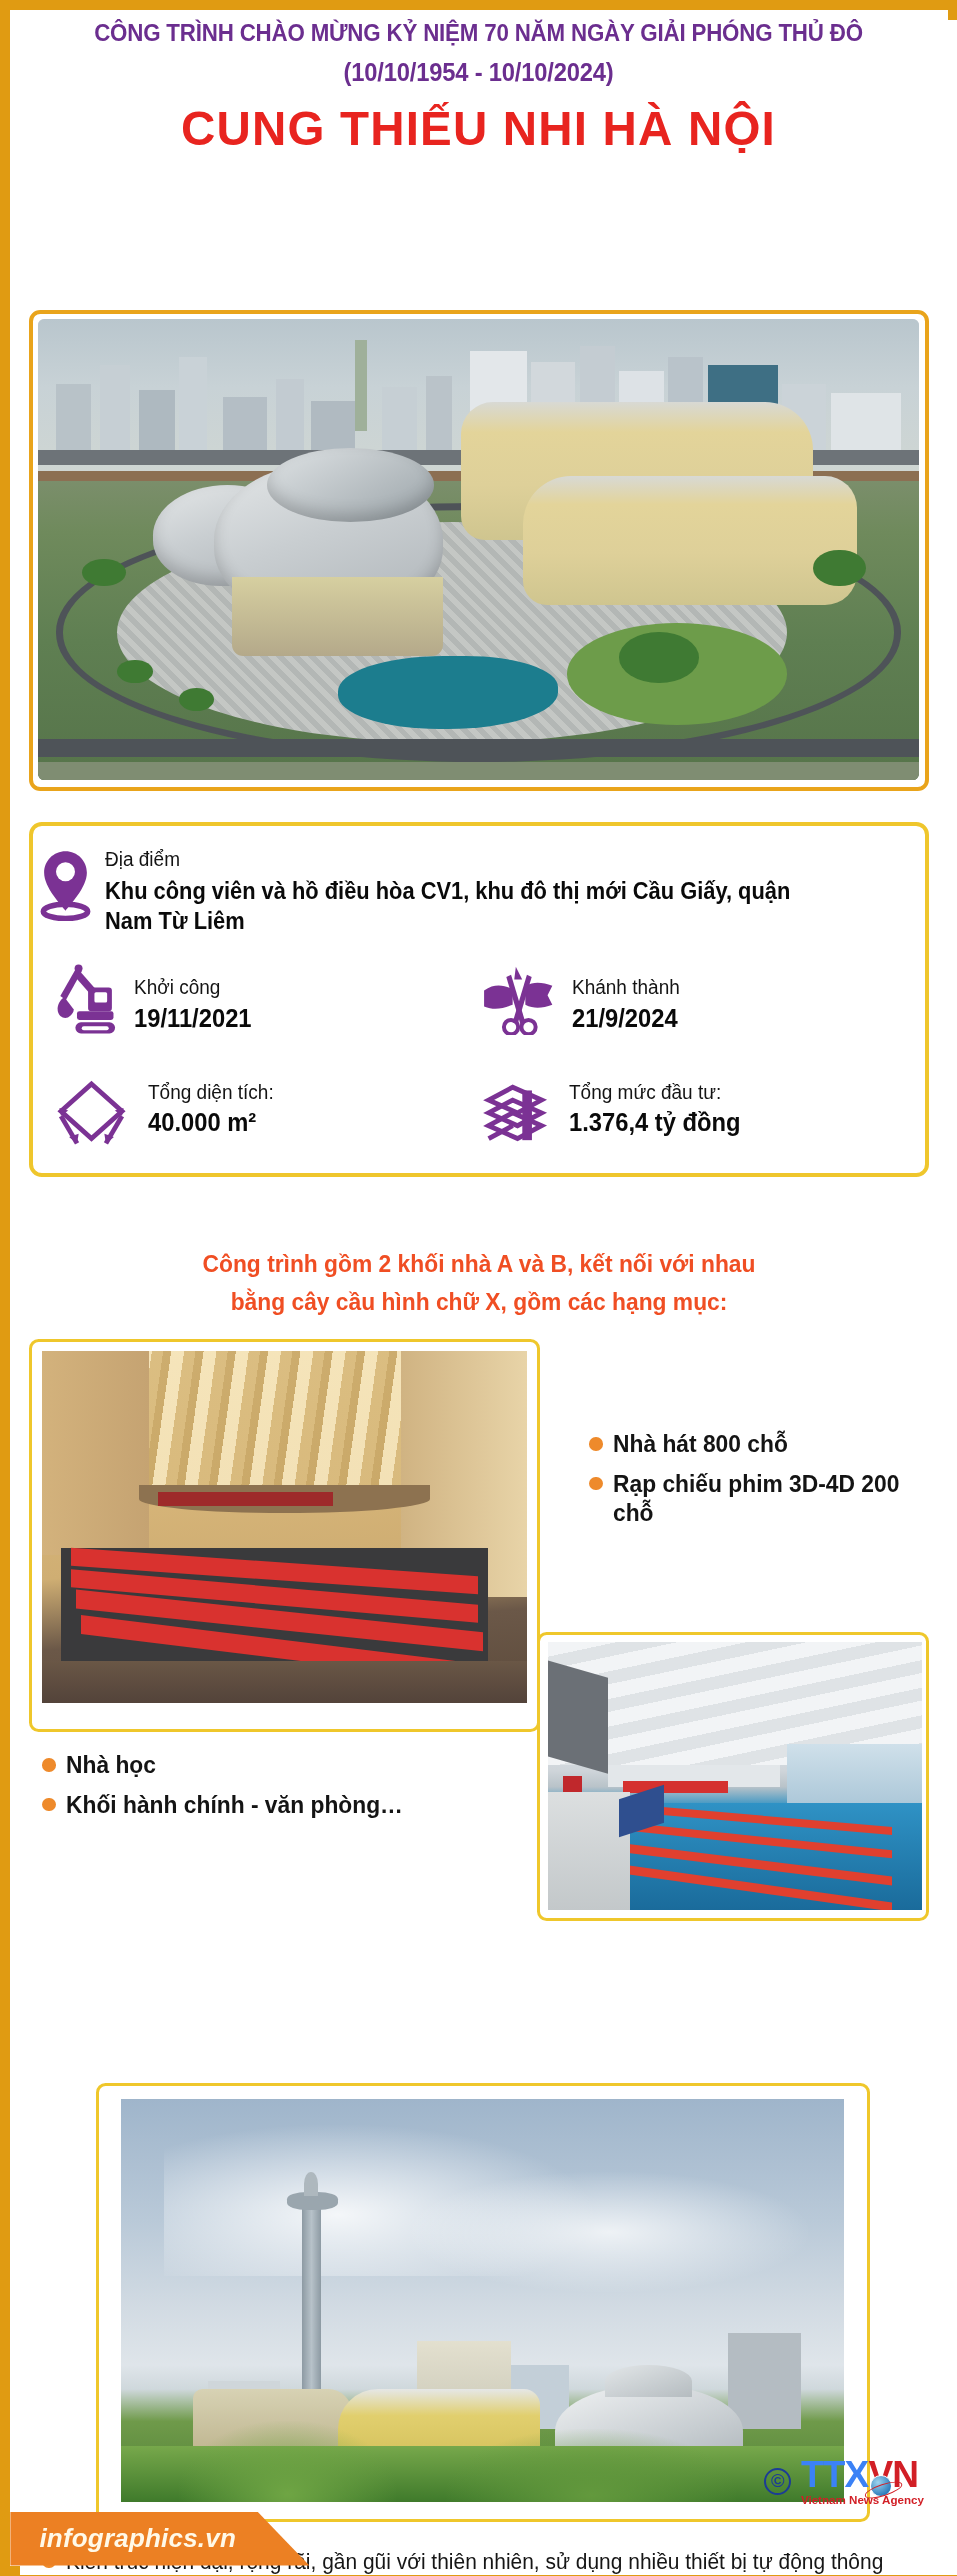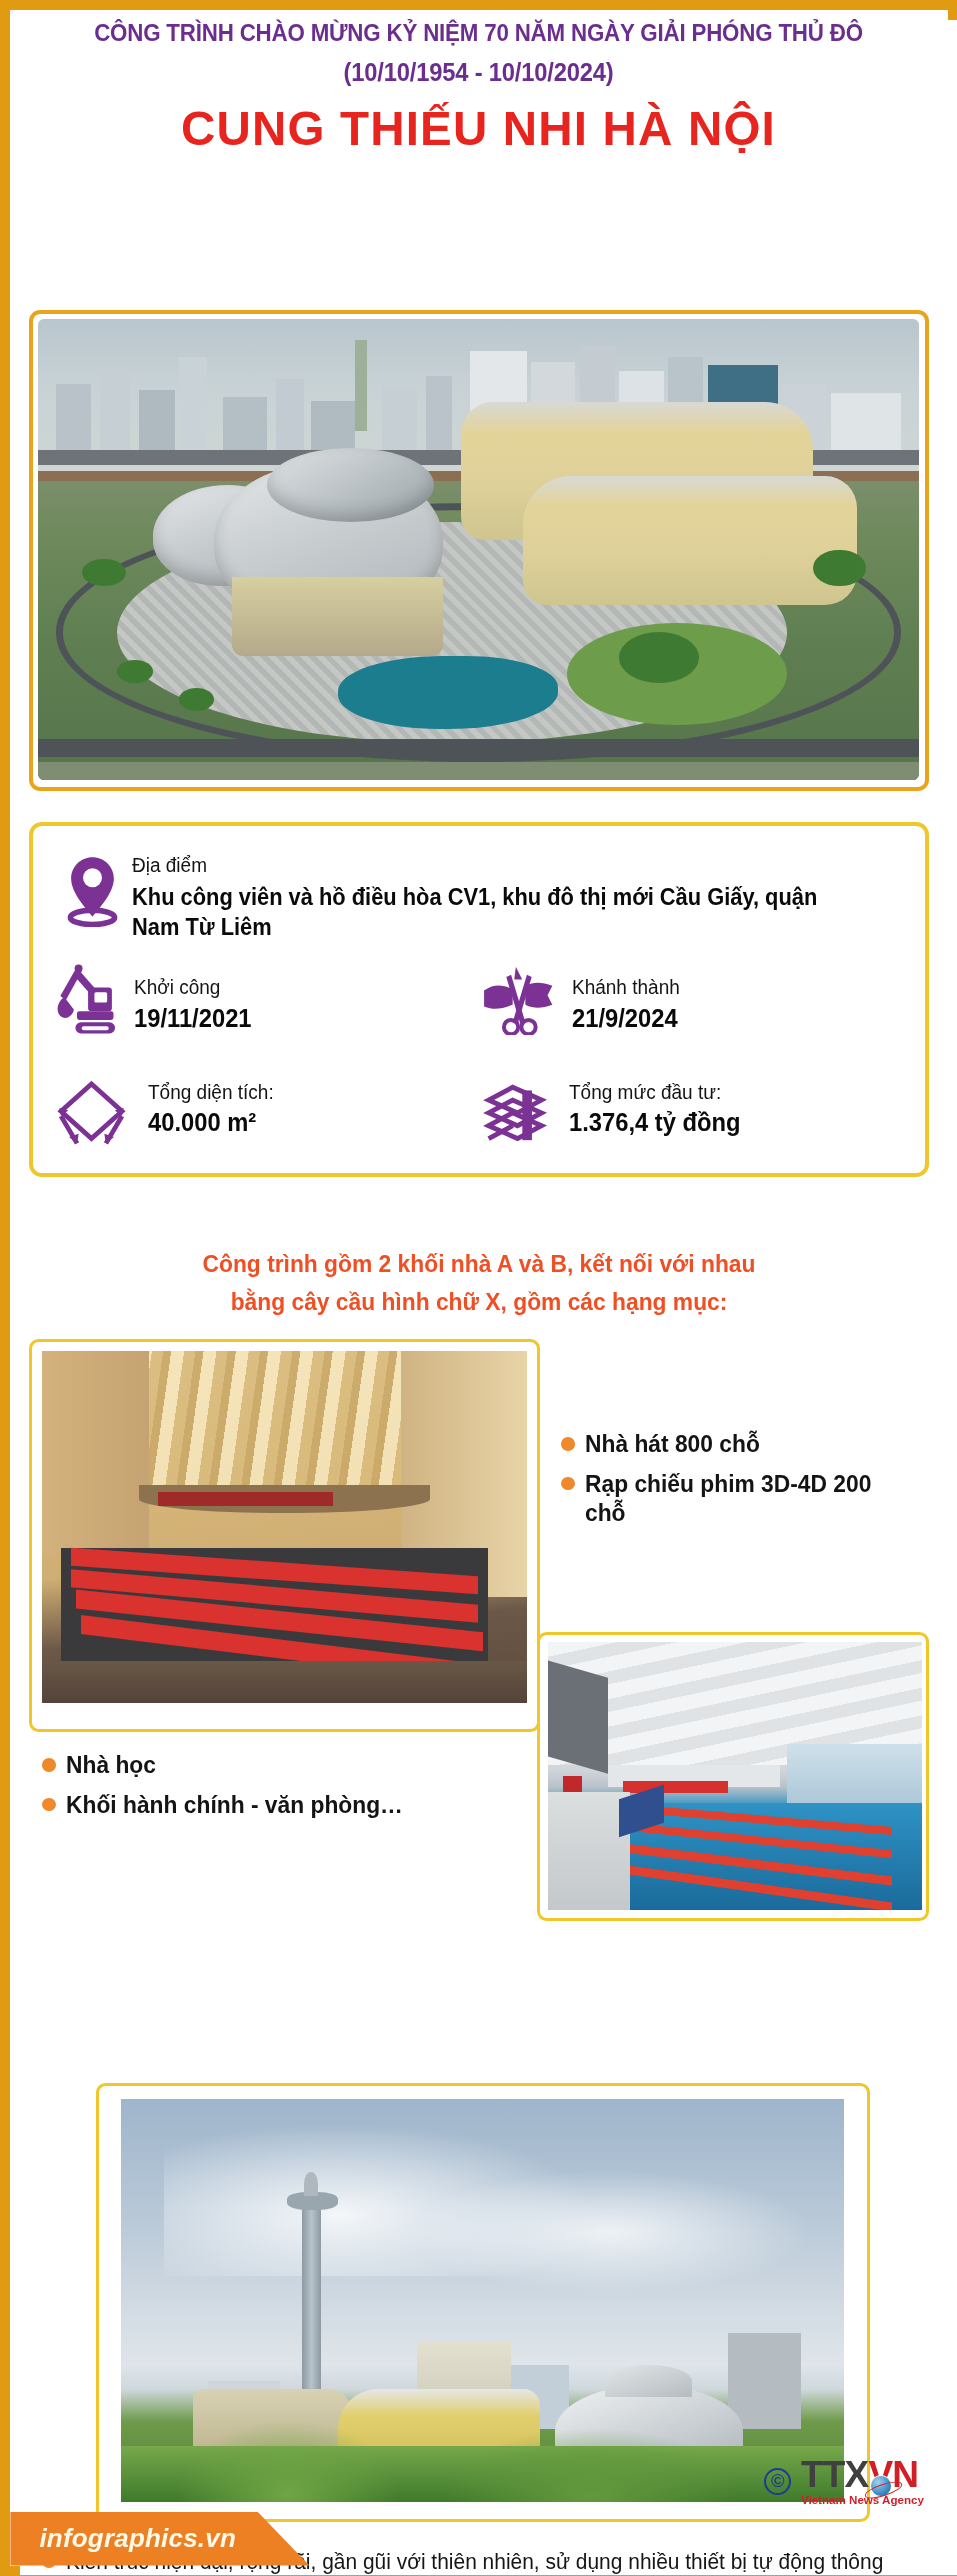--- a/index.html
+++ b/index.html
@@ -162,21 +162,21 @@
   .blist { position: absolute; }
   .bitem { display: flex; align-items: flex-start; margin-bottom: 10.4px; }
   .bdot {
     flex: 0 0 auto; width: 13.6px; height: 13.6px; border-radius: 50%;
     background: #EE8A2B; margin-top: 8px; margin-right: 10.4px;
   }
   .btext {
     font-size: 24px; font-weight: bold; color: #141414; line-height: 1.22;
     transform: scaleX(0.95); transform-origin: left center;
   }
-  #bullets-right { left: 561px; top: 1429px; width: 351px; }
+  #bullets-right { left: 589px; top: 1429px; width: 351px; }
   #bullets-left  { left: 42px;  top: 1750px; width: 479px; }
 
   
   #bottom-card { left: 96px; top: 2083px; width: 774px; height: 439px; border:3.2px solid #EFC72B; border-radius:9.6px; }
   #bottom-photo { left: 121px; top: 2099px; width: 723px; height: 403px; }
 
   
   #bottom-note { position: absolute; left: 42px; top: 2546px; width: 870px; display:flex; }
   #bottom-note .bdot { margin-top: 8.8px; }
   #bottom-note .btext { font-weight: 400; font-size: 21.6px; line-height: 1.52; color:#161616;
@@ -194,21 +194,21 @@
     font-weight: bold; font-size: 26px; letter-spacing: 0.2px; text-align: center;
   }
   #ttxvn { position: absolute; right: 34px; bottom: 70px; display:flex; align-items:center; }
   .copyc {
     width: 27px; height: 27px; border: 2.4px solid #1B3C96; border-radius: 50%;
     color: #1B3C96; font-size: 18.4px; font-weight: bold; line-height: 22.4px;
     text-align: center; margin-right: 9.6px;
   }
   .ttx-wrap { position: relative; }
   .ttx-main { font-size: 37px; font-weight: 900; letter-spacing: -0.8px; line-height: 0.95; }
-  .ttx-b { color: #404040; }
+  .ttx-b { color: #3b82f6; }
   .ttx-r { color: #D21F26; }
   .ttx-sub { color: #D21F26; font-size: 11.6px; font-weight: bold; text-align: right; margin-top: 0.8px;}
   .globe {
     position:absolute; left: 69px; top: 17.6px; width: 22.4px; height: 22.4px;
     border-radius:50%; background: radial-gradient(circle at 35% 32%, #9fd4ef, #2f7fbe 70%);
     border: 1.6px solid #ffffff;
   }
   .globe:after{
     content:""; position:absolute; left:-7.2px; top:8px; width:37px; height:9.6px;
     border:1.6px solid #D21F26; border-radius:50%; transform: rotate(-18deg);
@@ -267,21 +267,21 @@
   <div class="tree" style="left:5%;top:52%;width:5%;height:6%;"></div>
   <div class="tree" style="left:88%;top:50%;width:6%;height:8%;"></div>
   <div class="tree" style="left:9%;top:74%;width:4%;height:5%;"></div>
   <div class="tree" style="left:16%;top:80%;width:4%;height:5%;"></div>
   <div class="road-h" style="left:0;top:91%;width:100%;height:4%;background:#4e5358"></div>
   <div class="road-h" style="left:0;top:96%;width:100%;height:4%;background:#7f8d72"></div>
 </div>
 
 <div class="card" id="info-card"></div>
 
-<div class="info-row" style="left:64px; top:848px;margin-top:6px;">
+<div class="info-row" style="left:37px; top:848px;">
   <div class="info-ic">
     <svg width="57" height="73" viewBox="0 0 72 92">
       <path d="M36 4C21 4 9 16 9 31c0 19 22 41 27 48 5-7 27-29 27-48C63 16 51 4 36 4z" fill="#7B3294"></path>
       <circle cx="36" cy="30" r="12" fill="#ffffff"></circle>
       <ellipse cx="36" cy="80" rx="28" ry="9" fill="none" stroke="#7B3294" stroke-width="7"></ellipse>
     </svg>
   </div>
   <div class="info-txt">
     <div class="info-label">Địa điểm</div>
     <div class="loc-value" style="margin-top:4.8px;max-width:734px">Khu công viên và hồ điều hòa CV1, khu đô thị mới Cầu Giấy, quận Nam Từ Liêm</div>

